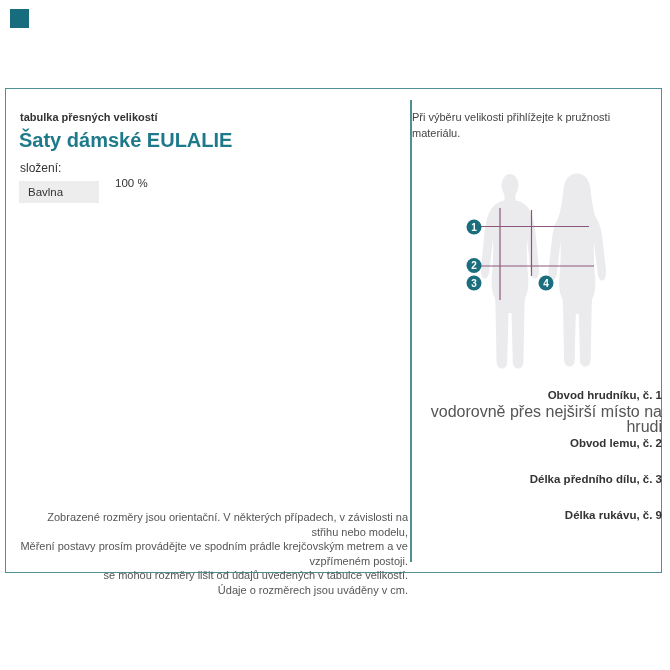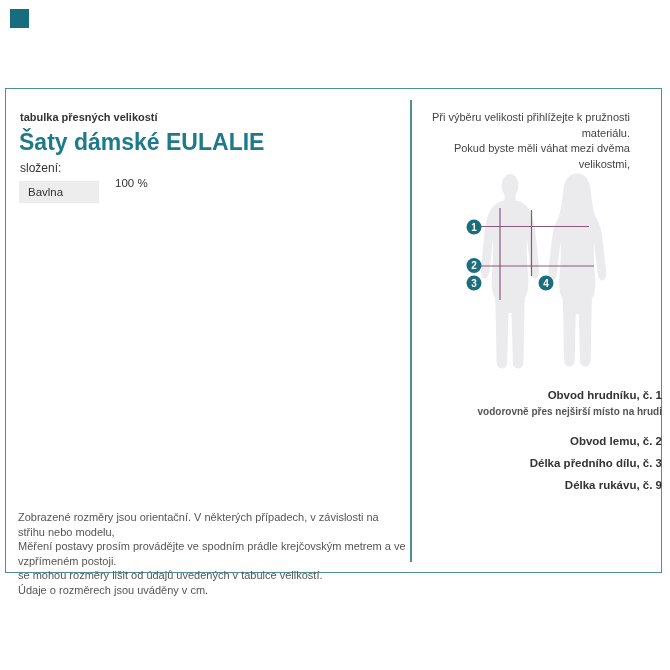--- a/index.html
+++ b/index.html
@@ -7,35 +7,35 @@
   .page { position:relative; width:670px; height:670px; background:#fff;padding-left:24px; }
 
   .logo-square { position:absolute; left:10px; top:9px; width:19px; height:19px; background:#176d7d; }
 
   .frame { position:absolute; left:5px; top:88px; width:657px; height:485px; border:1px solid #4f9193; background:#fff; }
 
   .divider { position:absolute; left:410px; top:100px; width:2px; height:462px; background:#4f9193; }
 
   
   .eyebrow { position:absolute; left:20px; top:111px; font-size:11px; font-weight:bold; color:#333; }
-  .product-title { position:absolute; left:19px; top:129px; font-size:23px; font-weight:bold; color:#1e7a8b; }
+  .product-title { position:absolute; left:19px; top:129px; font-size:20px; font-weight:bold; color:#1e7a8b; }
   .comp-label { position:absolute; left:20px; top:161px; font-size:12px; font-weight:normal; color:#333; }
   .material-chip { position:absolute; left:19px; top:181px; width:80px; height:22px; background:#ededed;
                    font-size:11.5px; color:#333; line-height:22px; padding-left:9px; }
   .material-pct { position:absolute; left:115px; top:172px; height:22px; font-size:11.5px; color:#333; line-height:22px; }
-  .disclaimer { position:absolute; left:18px; top:510px; width:390px; font-size:11px; color:#555; line-height:14.5px; }
+  .disclaimer { position:absolute; left:18px; top:510px; width:390px; font-size:11px; color:#555; line-height:14.5px;text-align:right; }
 
   
-  .intro { position:absolute; left:412px; top:110px; width:218px; text-align:right;
+  .intro { position:absolute; left:412px; top:110px; width:218px; text-align:left;
            font-size:11px; color:#444; line-height:15.5px; }
   .diagram { position:absolute; left:450px; top:165px; }
   .measure-list { position:absolute; left:412px; top:388px; width:250px; text-align:right; color:#333; }
   .measure-label { font-size:11.5px; font-weight:bold; line-height:15px; margin-bottom:1px; }
-  .measure-note  { font-size:10px; font-weight:bold; color:#555; line-height:15px; margin-bottom:15px; }
-  .measure-label + .measure-label { margin-top:7px; }
+  .measure-note  { font-size:16px; font-weight:normal; color:#555; line-height:15px; margin-bottom:2px; }
+  .measure-label + .measure-label { margin-top:21px; }
 
   svg text.marker { font-family:"Liberation Sans", sans-serif; font-size:10px; font-weight:bold; fill:#fff; text-anchor:middle; }
 </style>
 </head>
 <body>
 
 <div class="page">
 
   <div class="logo-square"></div>
 
@@ -50,21 +50,20 @@
 
   <div class="disclaimer">
     <div>Zobrazené rozměry jsou orientační. V některých případech, v závislosti na střihu nebo modelu,</div>
     <div>Měření postavy prosím provádějte ve spodním prádle krejčovským metrem a ve vzpřímeném postoji.</div>
     <div>se mohou rozměry lišit od údajů uvedených v tabulce velikostí.</div>
     <div>Údaje o rozměrech jsou uváděny v cm.</div>
   </div>
 
   <div class="intro">
     <div>Při výběru velikosti přihlížejte k pružnosti materiálu.</div>
-    <div>Pokud byste měli váhat mezi dvěma velikostmi,</div>
   </div>
 
   <svg class="diagram" width="185" height="210" viewBox="0 0 185 210">
 
     <g fill="#ebebee">
       <ellipse cx="60" cy="20.5" rx="8.5" ry="11.5"></ellipse>
       <rect x="54.5" y="26" width="11" height="13"></rect>
       <path d="M60 35 C52 35 45.5 37.5 41.5 43.5 C37.5 49.5 35.5 58 34.5 68 L31 103 C30.5 109 32 113 34.5 113.5 C37 114 39 110.5 39.5 105 L43 74 C43.5 88 43 99 42 109 C41 120 42 128 45 133 L45.5 140 L46.5 196 C46.5 201 49 203.5 52 203.5 C55 203.5 57.2 201 57.2 197 L58.5 148 L61.5 148 L62.8 197 C62.8 201 65 203.5 68 203.5 C71 203.5 73.5 201 73.5 196 L74.5 140 L75 133 C78 128 79 120 78 109 C77 99 76.5 88 77 74 L80.5 105 C81 110.5 83 114 85.5 113.5 C88 113 89.5 109 89 103 L85.5 68 C84.5 58 82.5 49.5 78.5 43.5 C74.5 37.5 68 35 60 35 Z"></path>
     </g>
 

